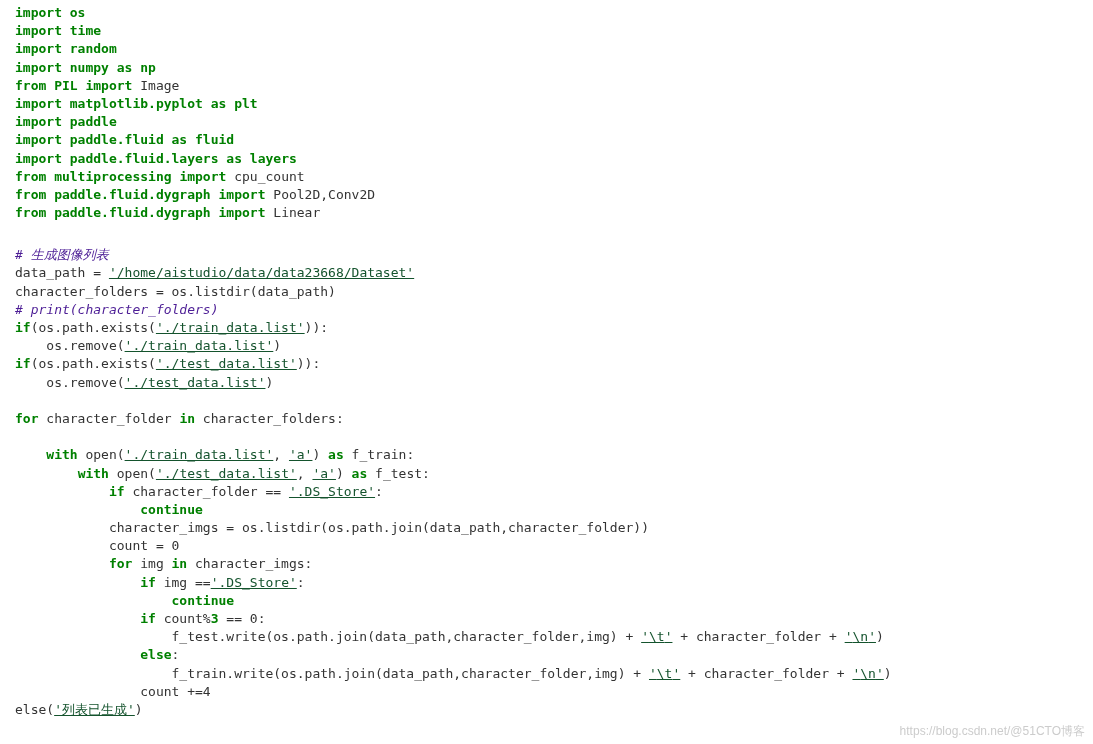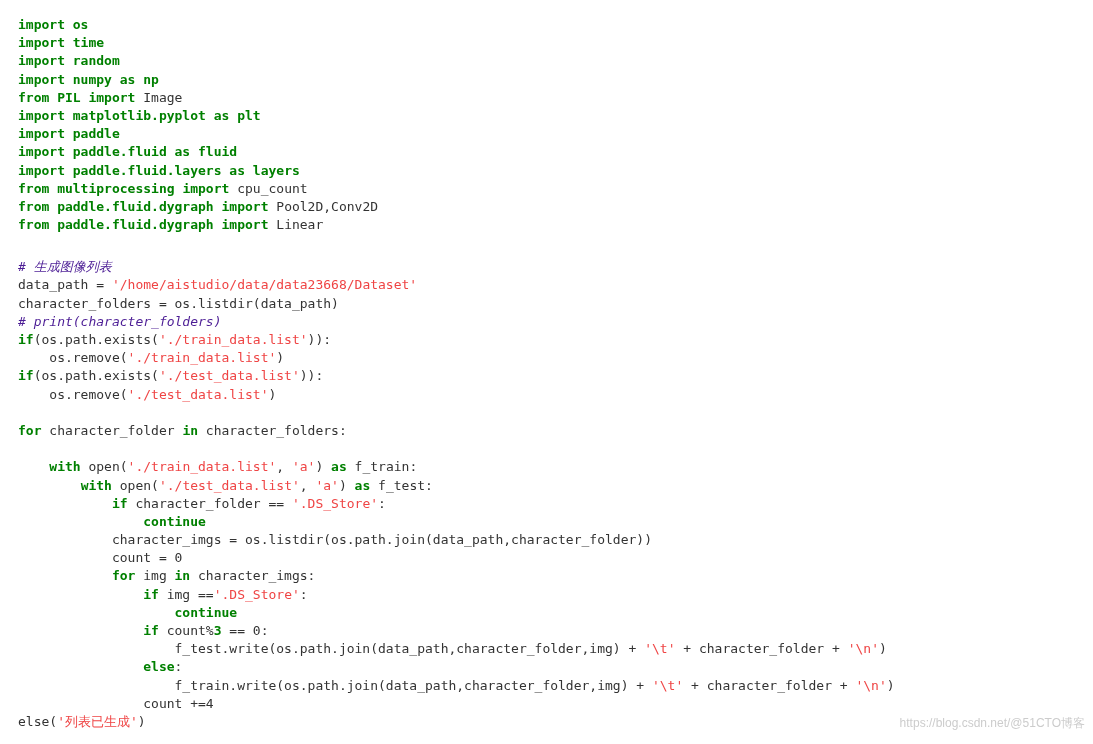--- a/index.html
+++ b/index.html
@@ -5,37 +5,37 @@
   body {
     margin: 0;
     padding: 0;
     font-family: Consolas, "Courier New", monospace;
     font-size: 13px;
     line-height: 1.4;
     background: #ffffff;
     color: #333;
   }
   .code-block {
-    padding: 4px 6px;
+    padding: 4px 15px;
     background: #fff;
     white-space: pre;
-    margin: 12px;
+    margin: 0;
   }
   .block1 {
     border-bottom: none;
   }
   .block2 {
     margin-top: 16px;
   }
   .kw-green { color: #008000; font-weight: bold; }                     
-  .str { color: #ef4444; }                           
+  .str { color: #14532d; text-decoration: underline; }                           
   .comment { color: #4c1d95; font-style: italic; }                           
   .watermark {
     position: fixed;
-    bottom: 12px;
+    bottom: 4px;
     right: 8px;
     color: #ccc;
     font-size: 12px;
     font-family: Arial, sans-serif;
     pointer-events: none;
   }
 </style>
 </head>
 <body>
 

